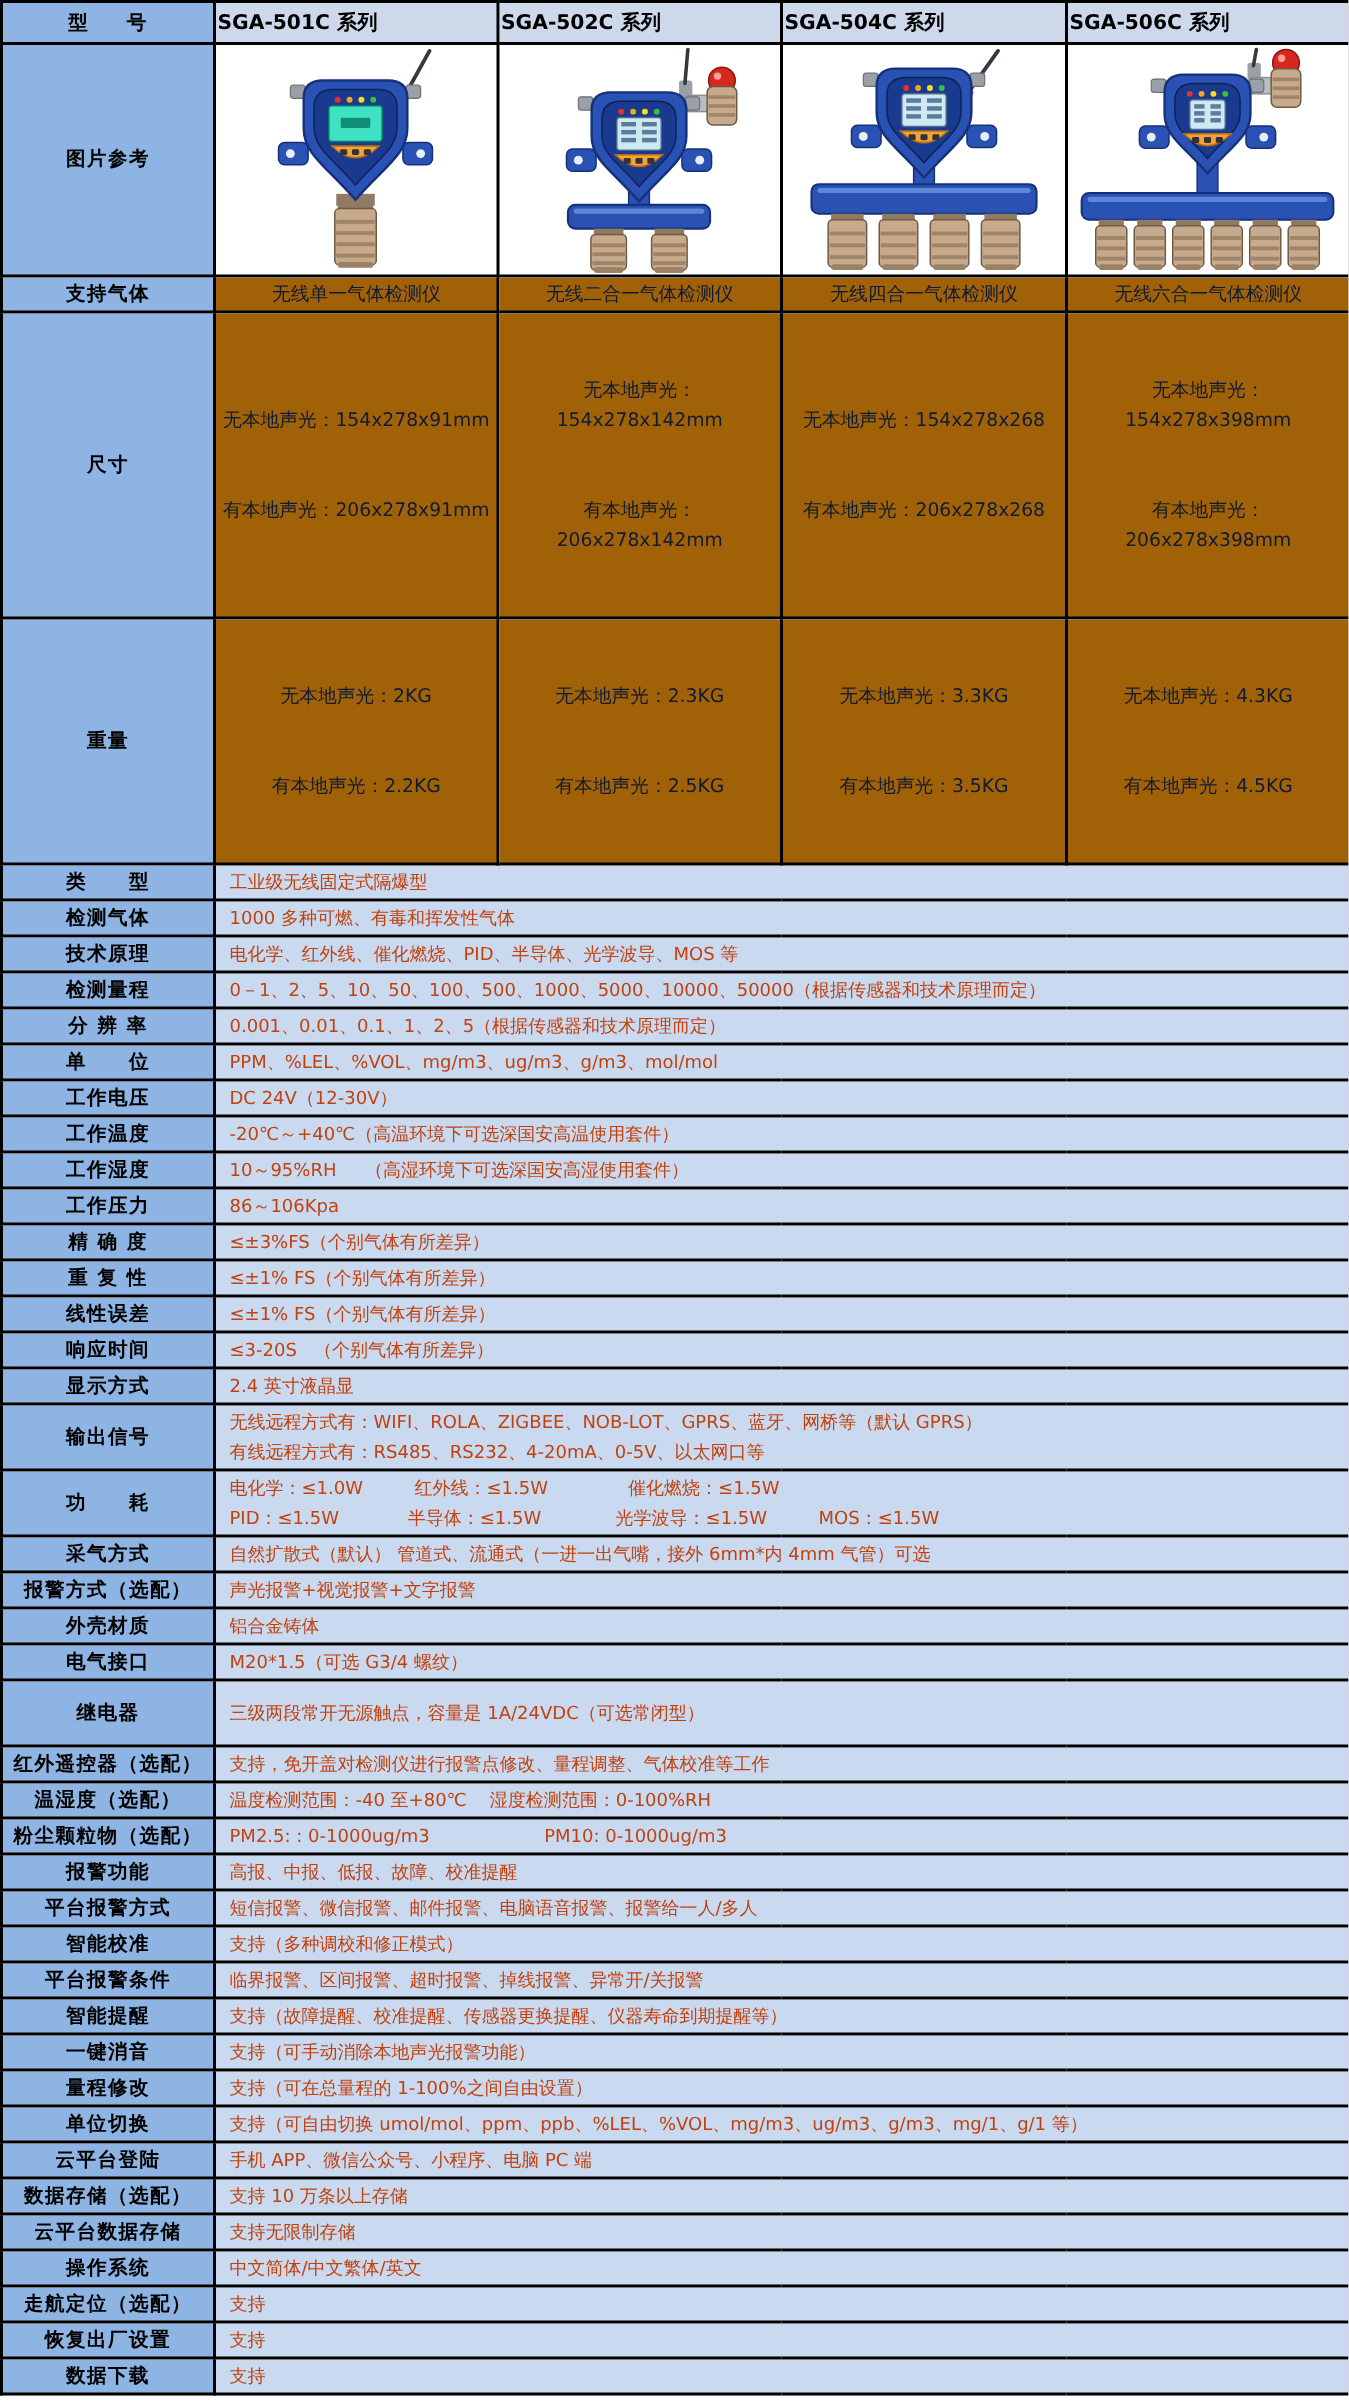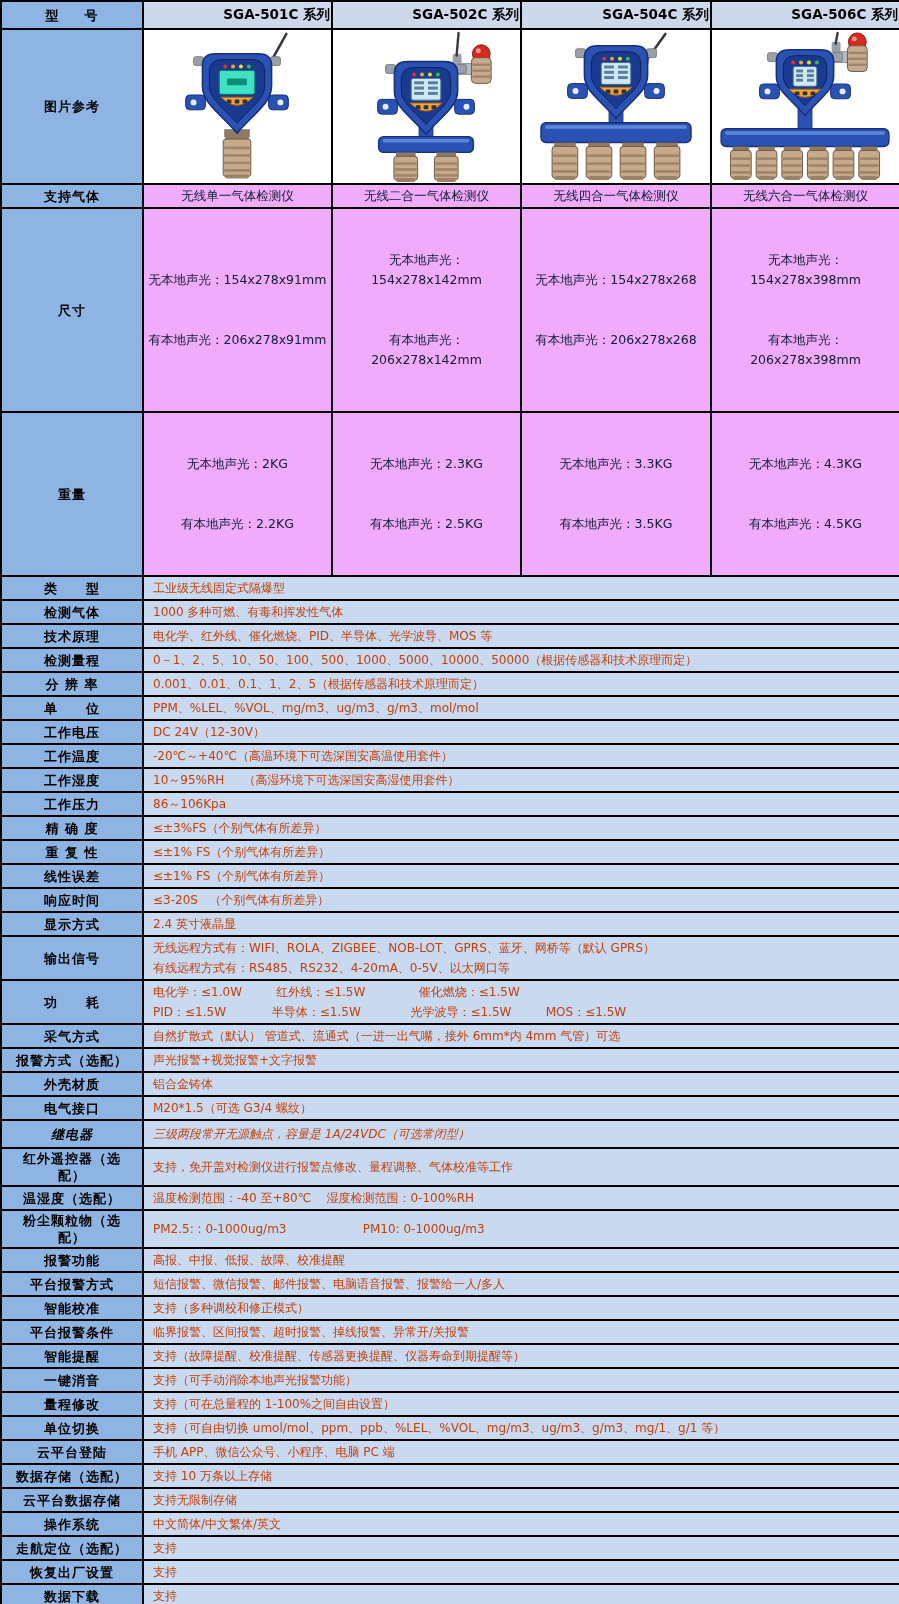--- a/index.html
+++ b/index.html
@@ -9,34 +9,34 @@
     overflow:hidden;
   }
   table.spec{
     border-collapse:collapse;table-layout:fixed;width:899px;
     border:2px solid #000;
   }
   col.c0{width:142px}col.c1{width:189px}col.c2{width:189px}col.c3{width:190px}col.c4{width:189px}
   th,td{border:2px solid #000;box-sizing:border-box;overflow:hidden;}
   th.label-cell{
     background:#8DB4E2;color:#000;font-weight:700;font-size:13px;
-    text-align:center;vertical-align:middle;padding:1px 14px;letter-spacing:1px;
+    text-align:center;vertical-align:middle;padding:1px 2px;letter-spacing:1px;
     white-space:pre-wrap;line-height:17px;
   }
   td.model-cell{
     background:#CDD8EA;font-weight:700;font-size:13.5px;color:#000;
-    text-align:right;vertical-align:middle;white-space:pre-wrap;
+    text-align:left;vertical-align:middle;white-space:pre-wrap;
   }
   td.value-cell{
     background:#C9D9F0;color:#c2410c;font-size:12px;
     text-align:left;vertical-align:middle;padding:1px 4px 1px 9px;
     white-space:pre-wrap;line-height:20px;
   }
   td.center-cell{
-    background:#f0abfc;color:#0f1b33;font-size:12.5px;
+    background:#a16207;color:#0f1b33;font-size:12.5px;
     text-align:center;vertical-align:middle;white-space:pre-wrap;line-height:20px;
     padding:1px 2px;
   }
   td.img-cell{background:#ffffff;padding:0;text-align:center;vertical-align:middle;}
   tr.header-row{height:28px;}
   tr.image-row{height:155px;}
   tr.gas-row{height:22px;}
   tr.two-line{height:40px;}
   tr.spec-row{height:22px;}
   .vline{white-space:pre-wrap;}
@@ -407,21 +407,21 @@
     <td class="value-cell" colspan="4"><div class="vline">声光报警+视觉报警+文字报警</div></td>
   </tr>
         <tr class="spec-row">
     <th class="label-cell">外壳材质</th>
     <td class="value-cell" colspan="4"><div class="vline">铝合金铸体</div></td>
   </tr>
         <tr class="spec-row">
     <th class="label-cell">电气接口</th>
     <td class="value-cell" colspan="4"><div class="vline">M20*1.5（可选 G3/4 螺纹）</div></td>
   </tr>
-        <tr class="spec-row" style="height: 28px; font-style: italic;">
+        <tr class="spec-row" style="height: 44px;">
     <th class="label-cell">继电器</th>
     <td class="value-cell" colspan="4"><div class="vline">三级两段常开无源触点，容量是 1A/24VDC（可选常闭型）</div></td>
   </tr>
         <tr class="spec-row">
     <th class="label-cell">红外遥控器（选配）</th>
     <td class="value-cell" colspan="4"><div class="vline">支持，免开盖对检测仪进行报警点修改、量程调整、气体校准等工作</div></td>
   </tr>
         <tr class="spec-row">
     <th class="label-cell">温湿度（选配）</th>
     <td class="value-cell" colspan="4"><div class="vline">温度检测范围：-40 至+80℃    湿度检测范围：0-100%RH</div></td>

